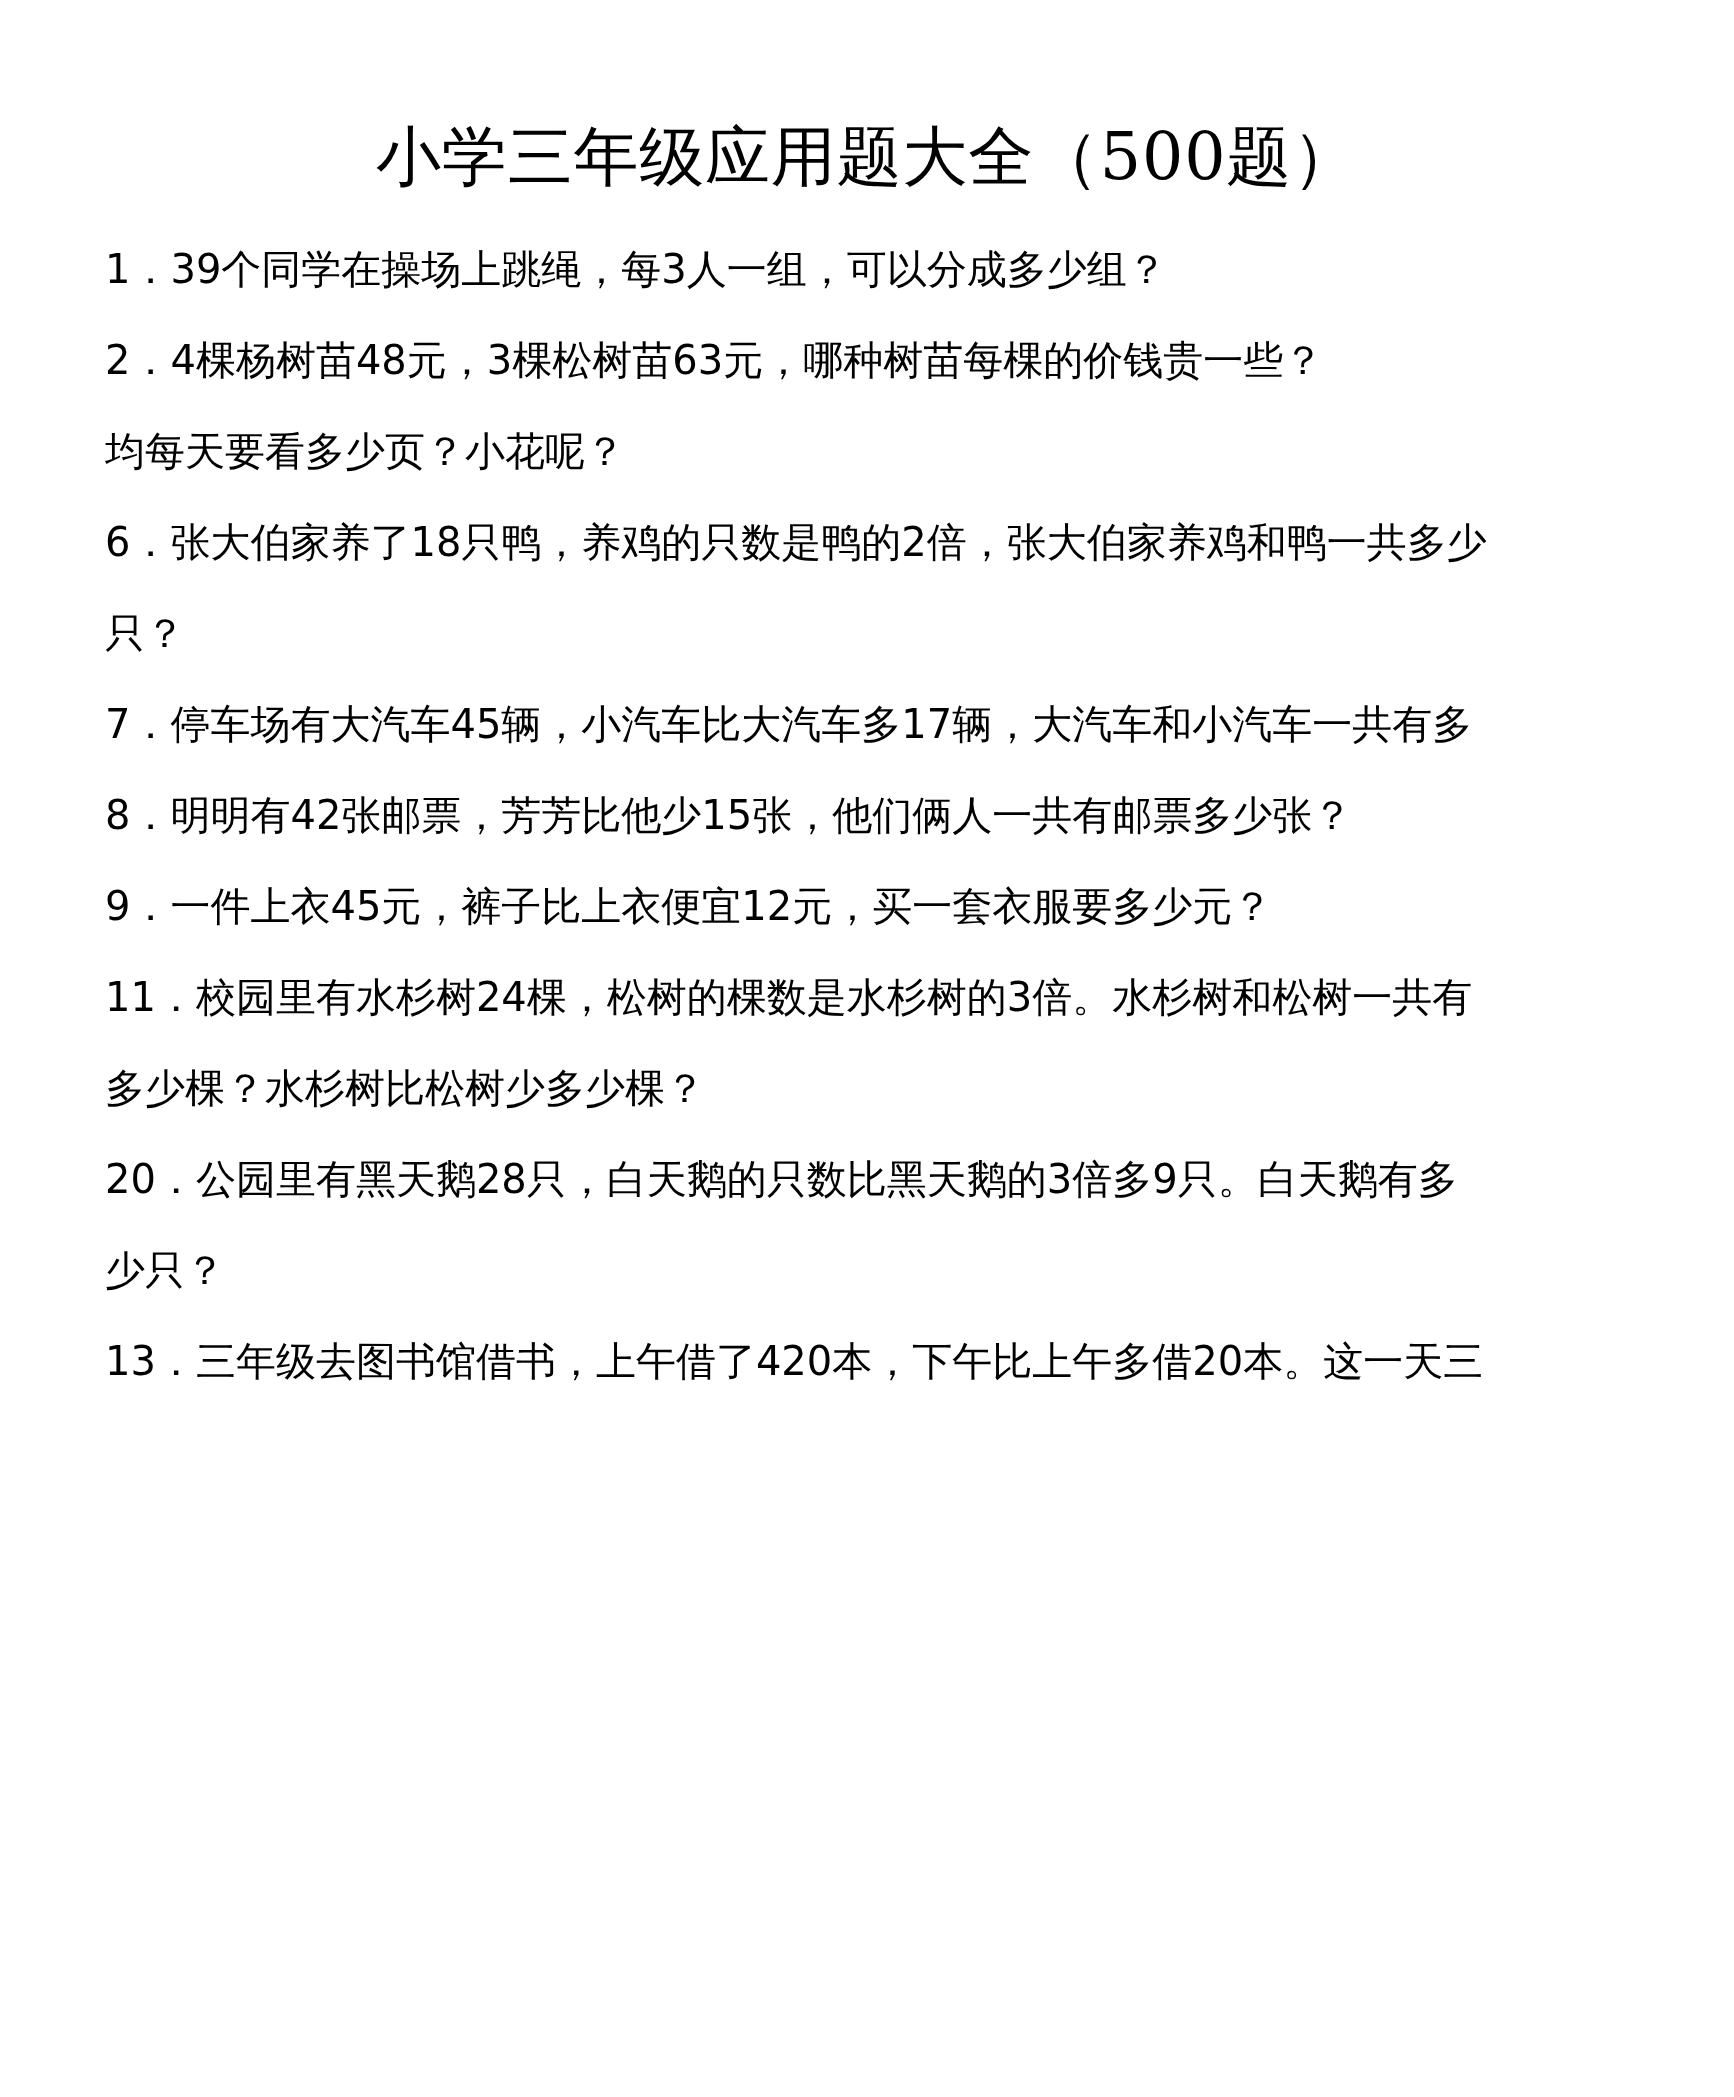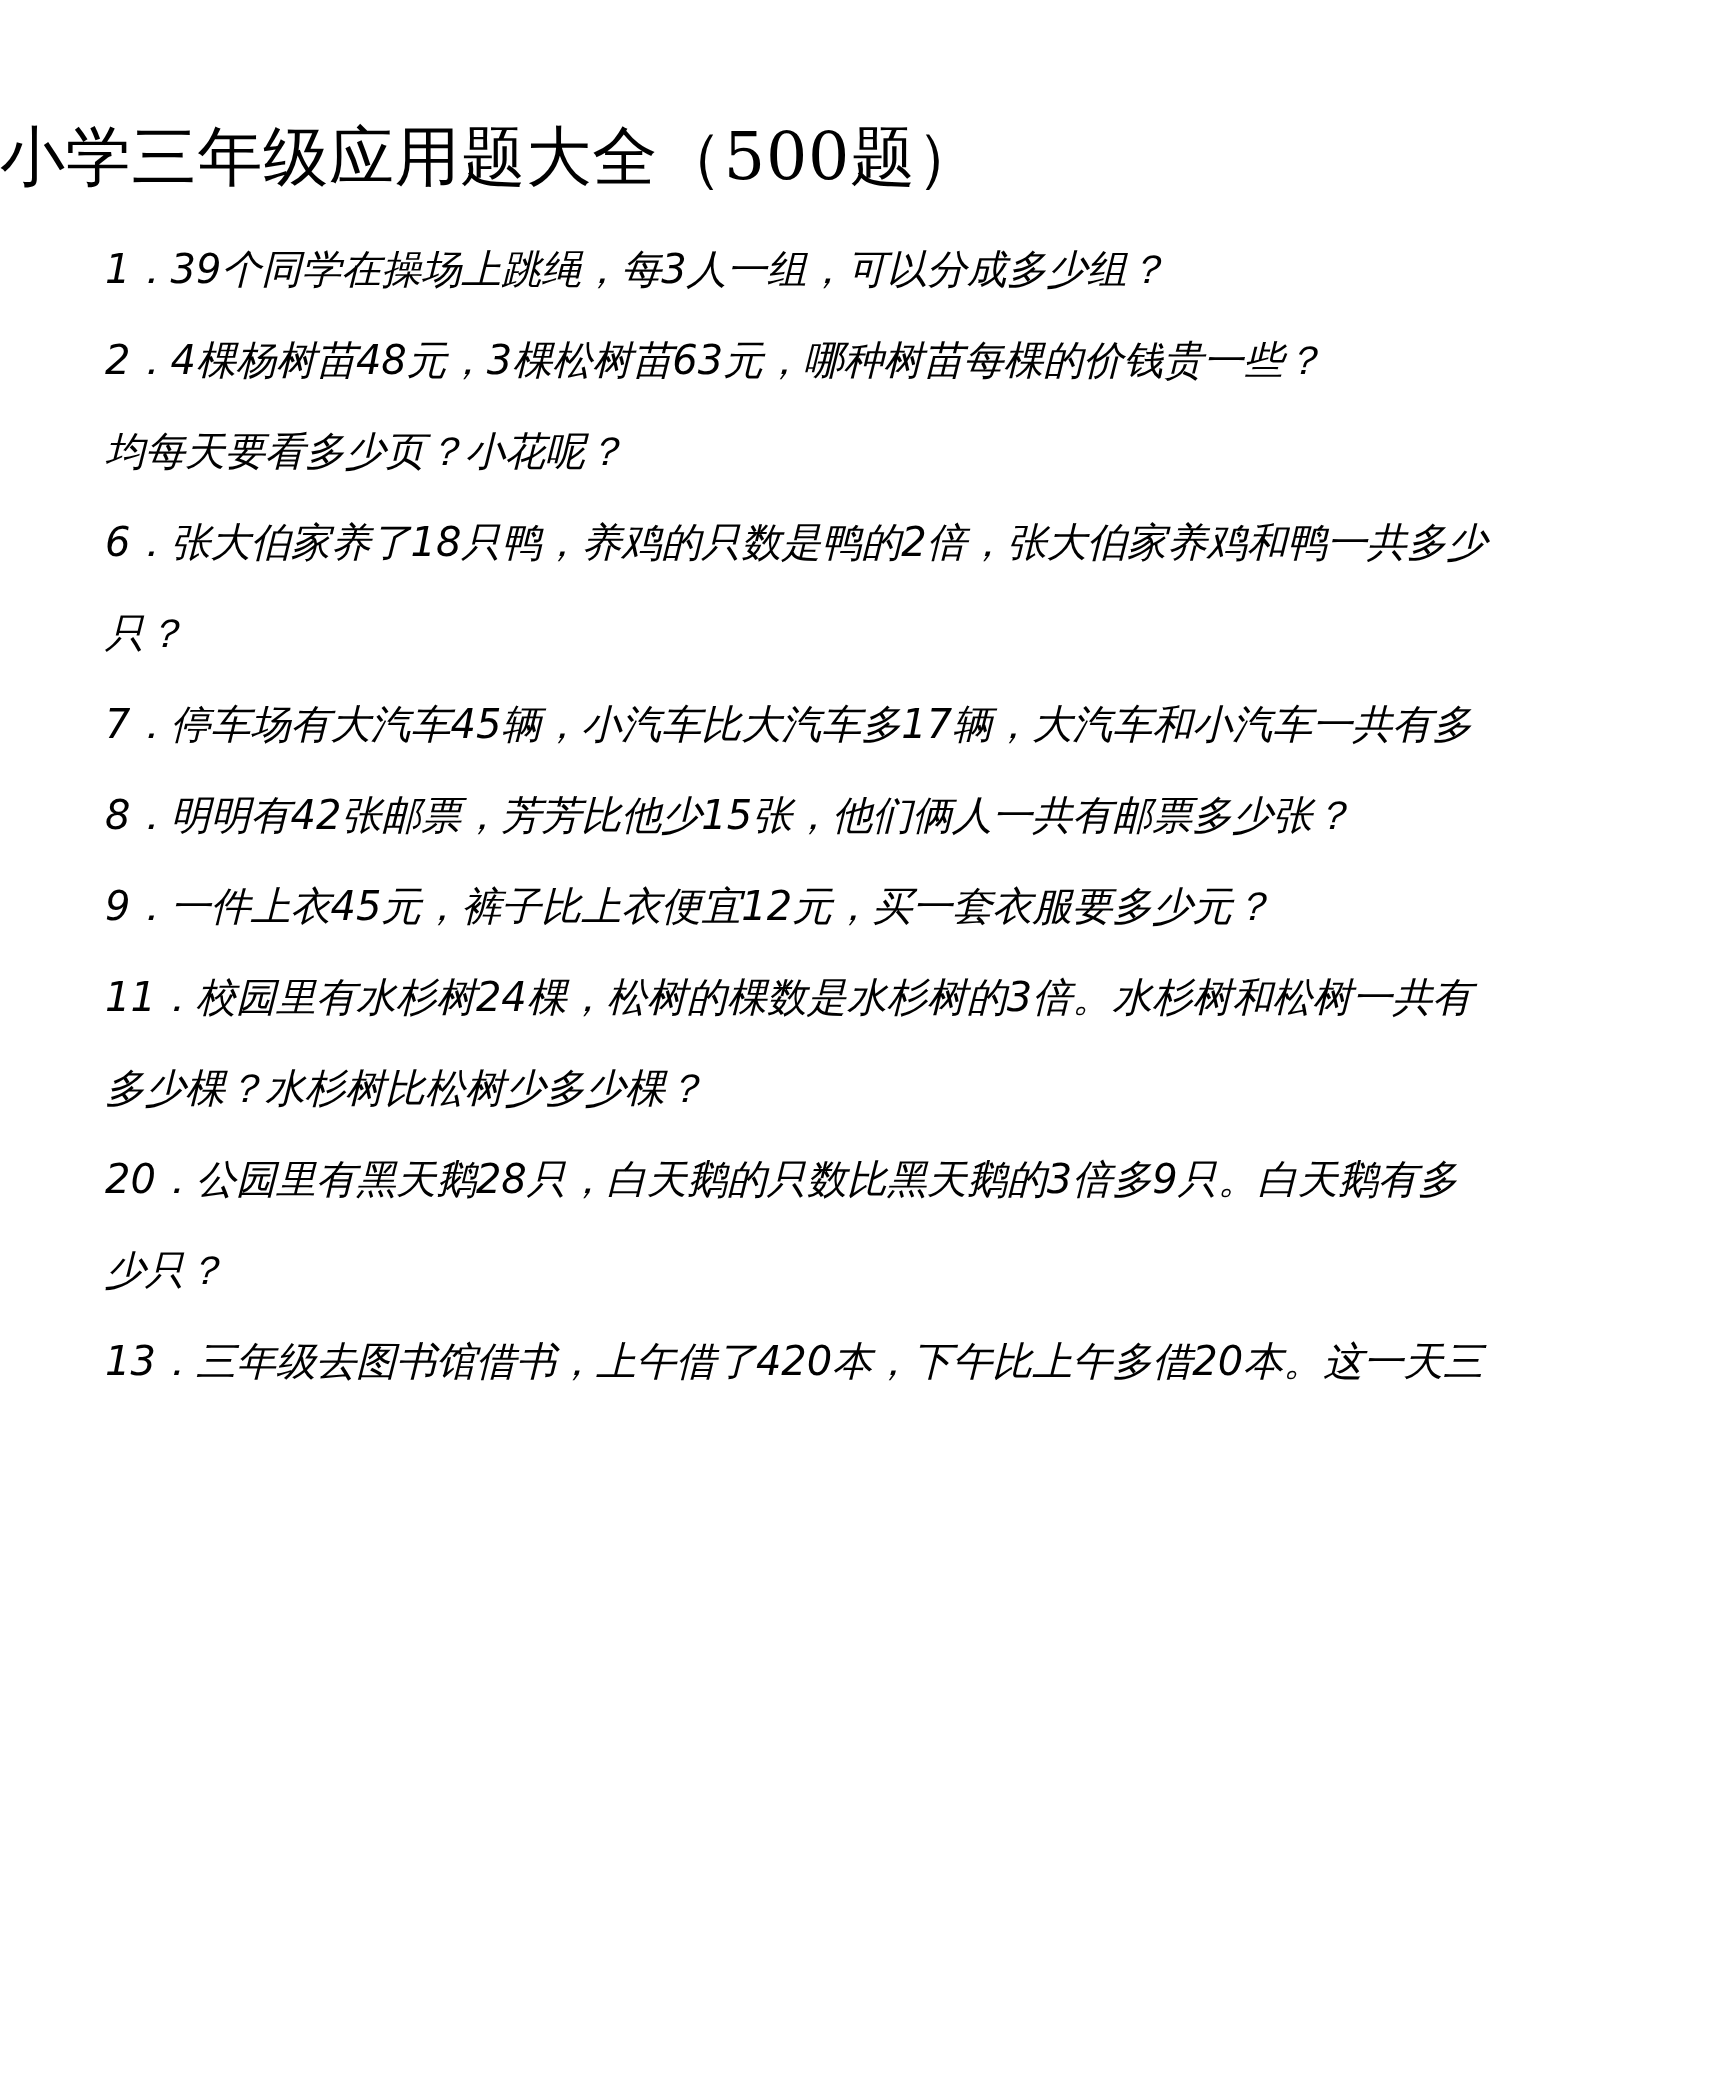--- a/index.html
+++ b/index.html
@@ -20,42 +20,41 @@
       left: 0; top: 0;
       width: 1734px;
       height: 2452px;
       background: #ffffff;
     }
     .title {
       position: absolute;
       left: 0;
       width: 1734px;
       top: 115px;
-      text-align: left;
+      text-align: center;
       font-size: 65px;
       line-height: 84px;
       letter-spacing: 0.8px;
       font-family: "DejaVu Serif", "Liberation Serif", serif;
       white-space: nowrap;
     }
     .body {
       position: absolute;
       left: 105px;
       top: 224px;
       width: 1527px;
       font-size: 40px;
       line-height: 91px;
       font-family: "DejaVu Sans", "Liberation Sans", sans-serif;
     }
     .line {
       display: block;
       height: 91px;
       white-space: nowrap;
       overflow: visible;
-      font-style: italic;
     }
   </style>
 </head>
 <body>
 
 <div class="page">
   <div class="title">小学三年级应用题大全（500题）</div>
 
   <div class="body">
     <div>

